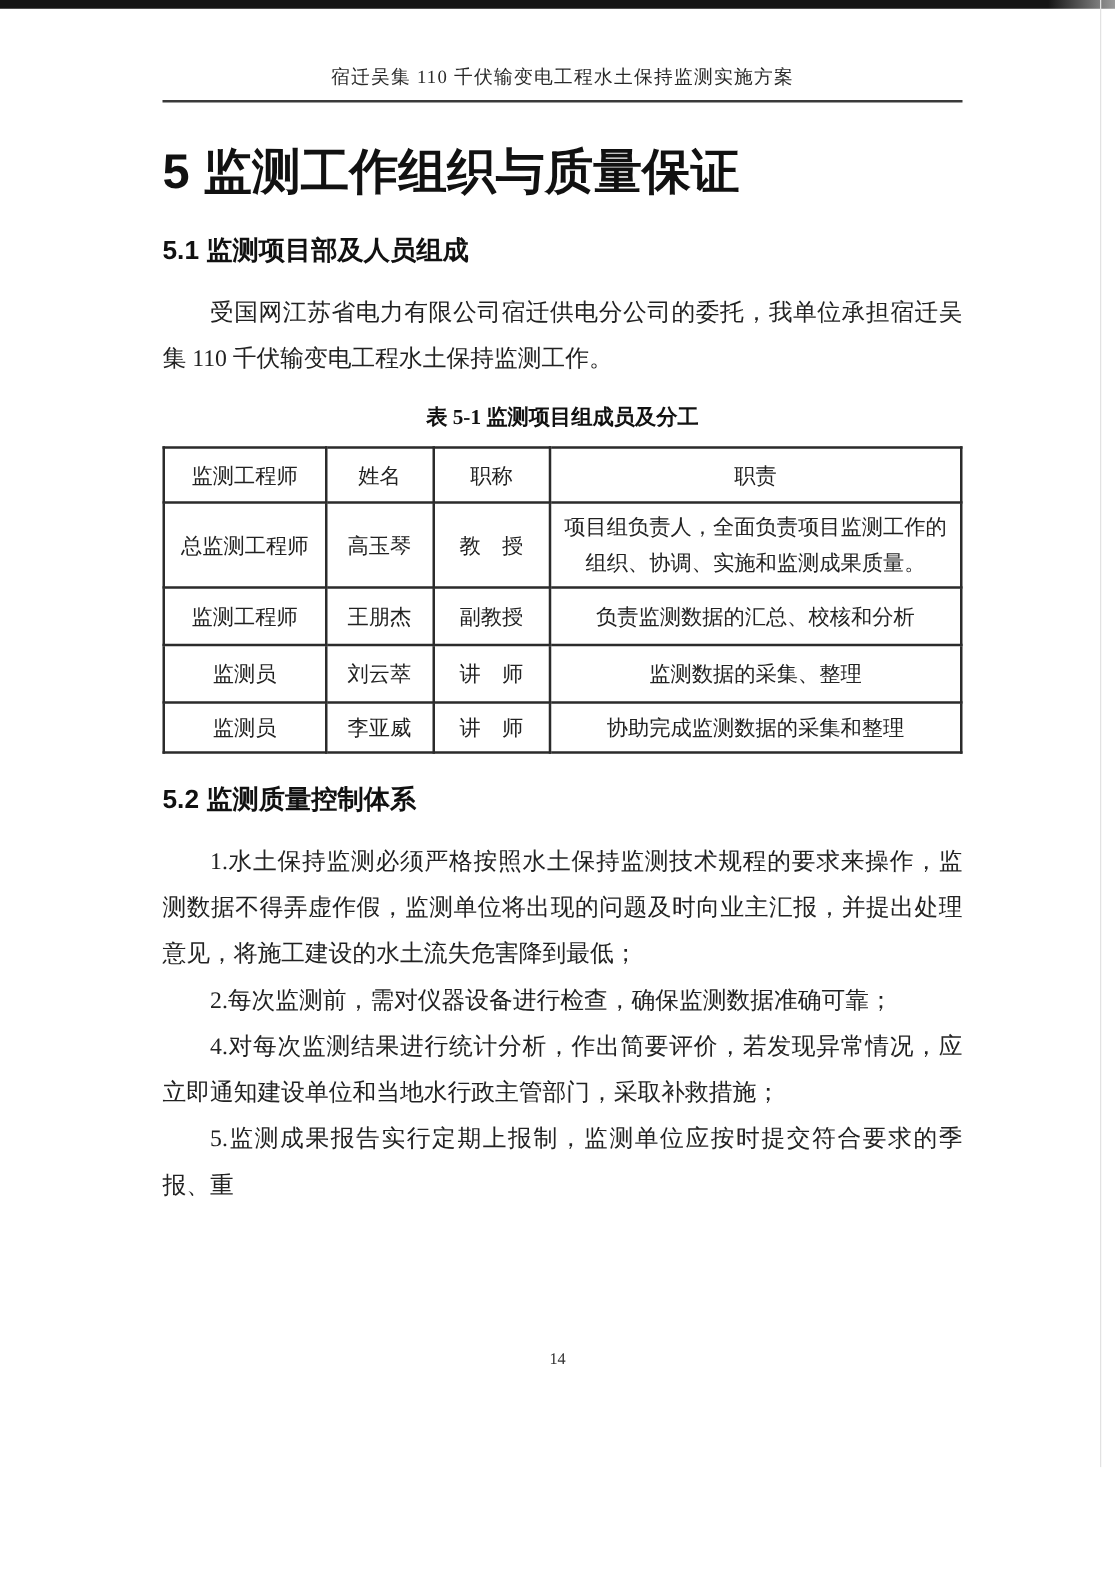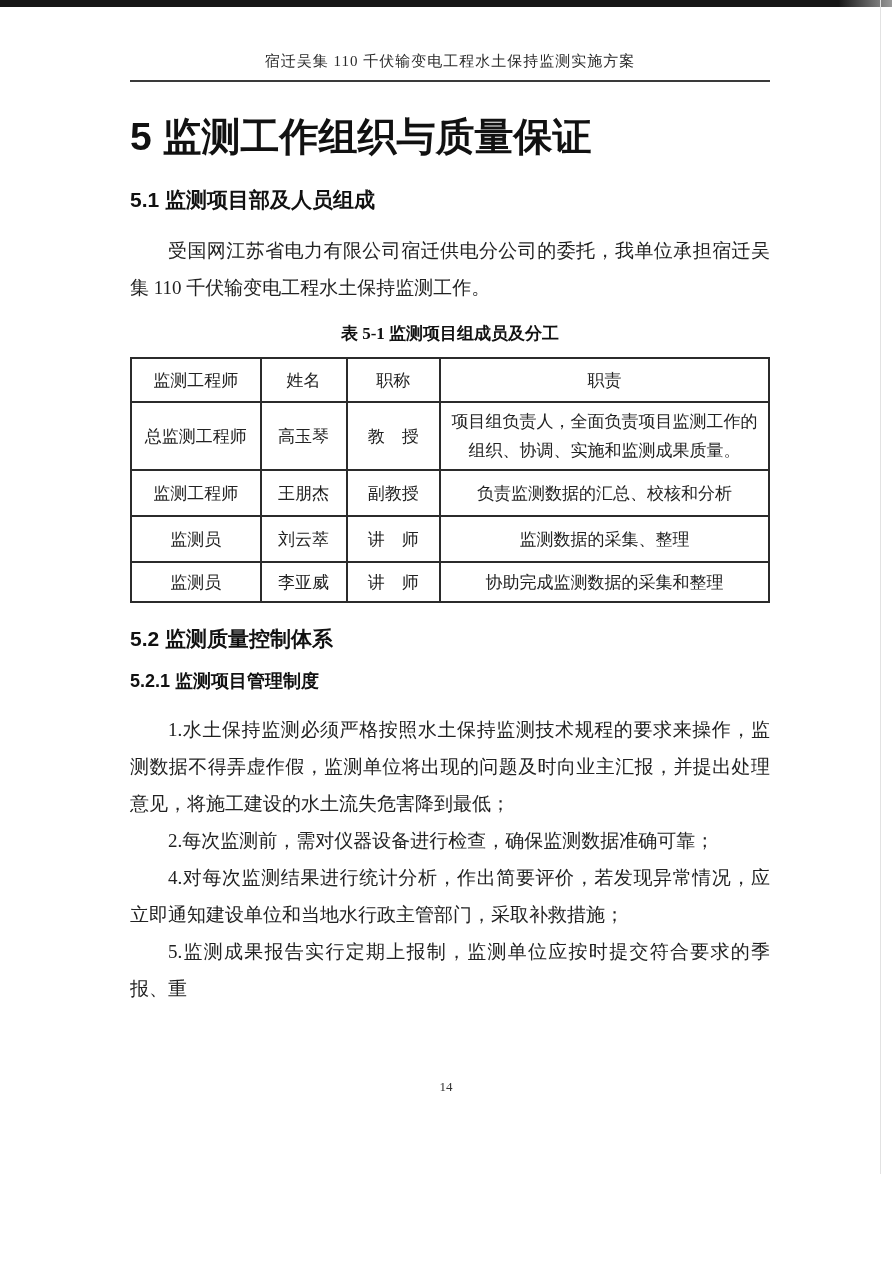--- a/index.html
+++ b/index.html
@@ -169,21 +169,20 @@
         <tr class="r-low">
           <td>监测员</td>
           <td>李亚威</td>
           <td>讲　师</td>
           <td>协助完成监测数据的采集和整理</td>
         </tr>
       </tbody>
     </table>
 
     <h2 class="sec">5.2 监测质量控制体系</h2>
-    <h3 class="subsec">5.2.1 监测项目管理制度</h3>
 
     <p class="body first">1.水土保持监测必须严格按照水土保持监测技术规程的要求来操作，监测数据不得弄虚作假，监测单位将出现的问题及时向业主汇报，并提出处理意见，将施工建设的水土流失危害降到最低；</p>
     <p class="body">2.每次监测前，需对仪器设备进行检查，确保监测数据准确可靠；</p>
     <p class="body">4.对每次监测结果进行统计分析，作出简要评价，若发现异常情况，应立即通知建设单位和当地水行政主管部门，采取补救措施；</p>
     <p class="body">5.监测成果报告实行定期上报制，监测单位应按时提交符合要求的季报、重</p>
 
   </div>
 
   <div class="footer-pagenum">14</div>
 </div>

